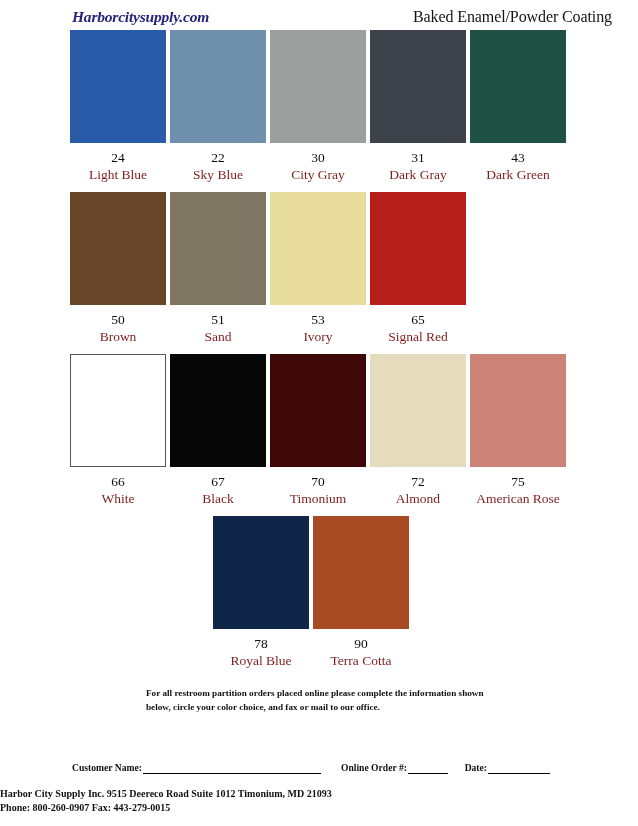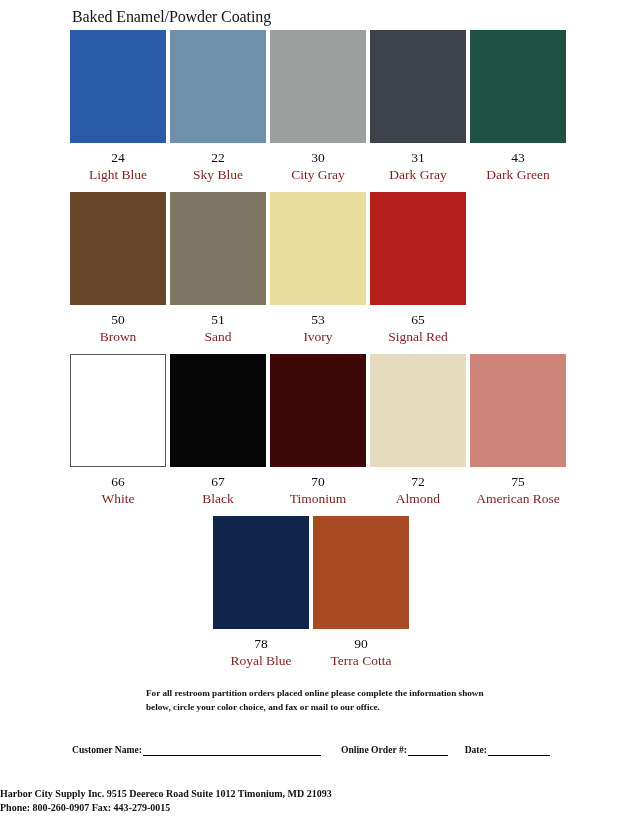--- a/index.html
+++ b/index.html
@@ -95,21 +95,21 @@
     line-height: 13.5px;
     font-weight: bold;
     color: #111111;
   }
 
   
   .form-line {
     display: flex;
     align-items: flex-end;
     padding: 0 88px 0 72px;
-    margin-top: 30px;
+    margin-top: 48px;
     font-size: 9.6px;
     font-weight: bold;
     color: #111111;
   }
   .field {
     display: flex;
     align-items: flex-end;
     white-space: nowrap;
   }
   .field-label { padding-bottom: 1px; }
@@ -136,20 +136,21 @@
     font-weight: bold;
     color: #111111;
   }
 </style>
 </head>
 <body>
 
 <div class="page">
 
   <div class="header">
+    <div class="brand">Harborcitysupply.com</div>
     <div class="header-title">Baked Enamel/Powder Coating</div>
   </div>
 
   <div class="grid">
       <div class="swatch-row">
         <div class="swatch-cell">
           <div class="swatch-chip" style="background: rgb(42, 91, 168);"></div>
           <div class="swatch-code">24</div>
           <div class="swatch-name">Light Blue</div>
         </div>

